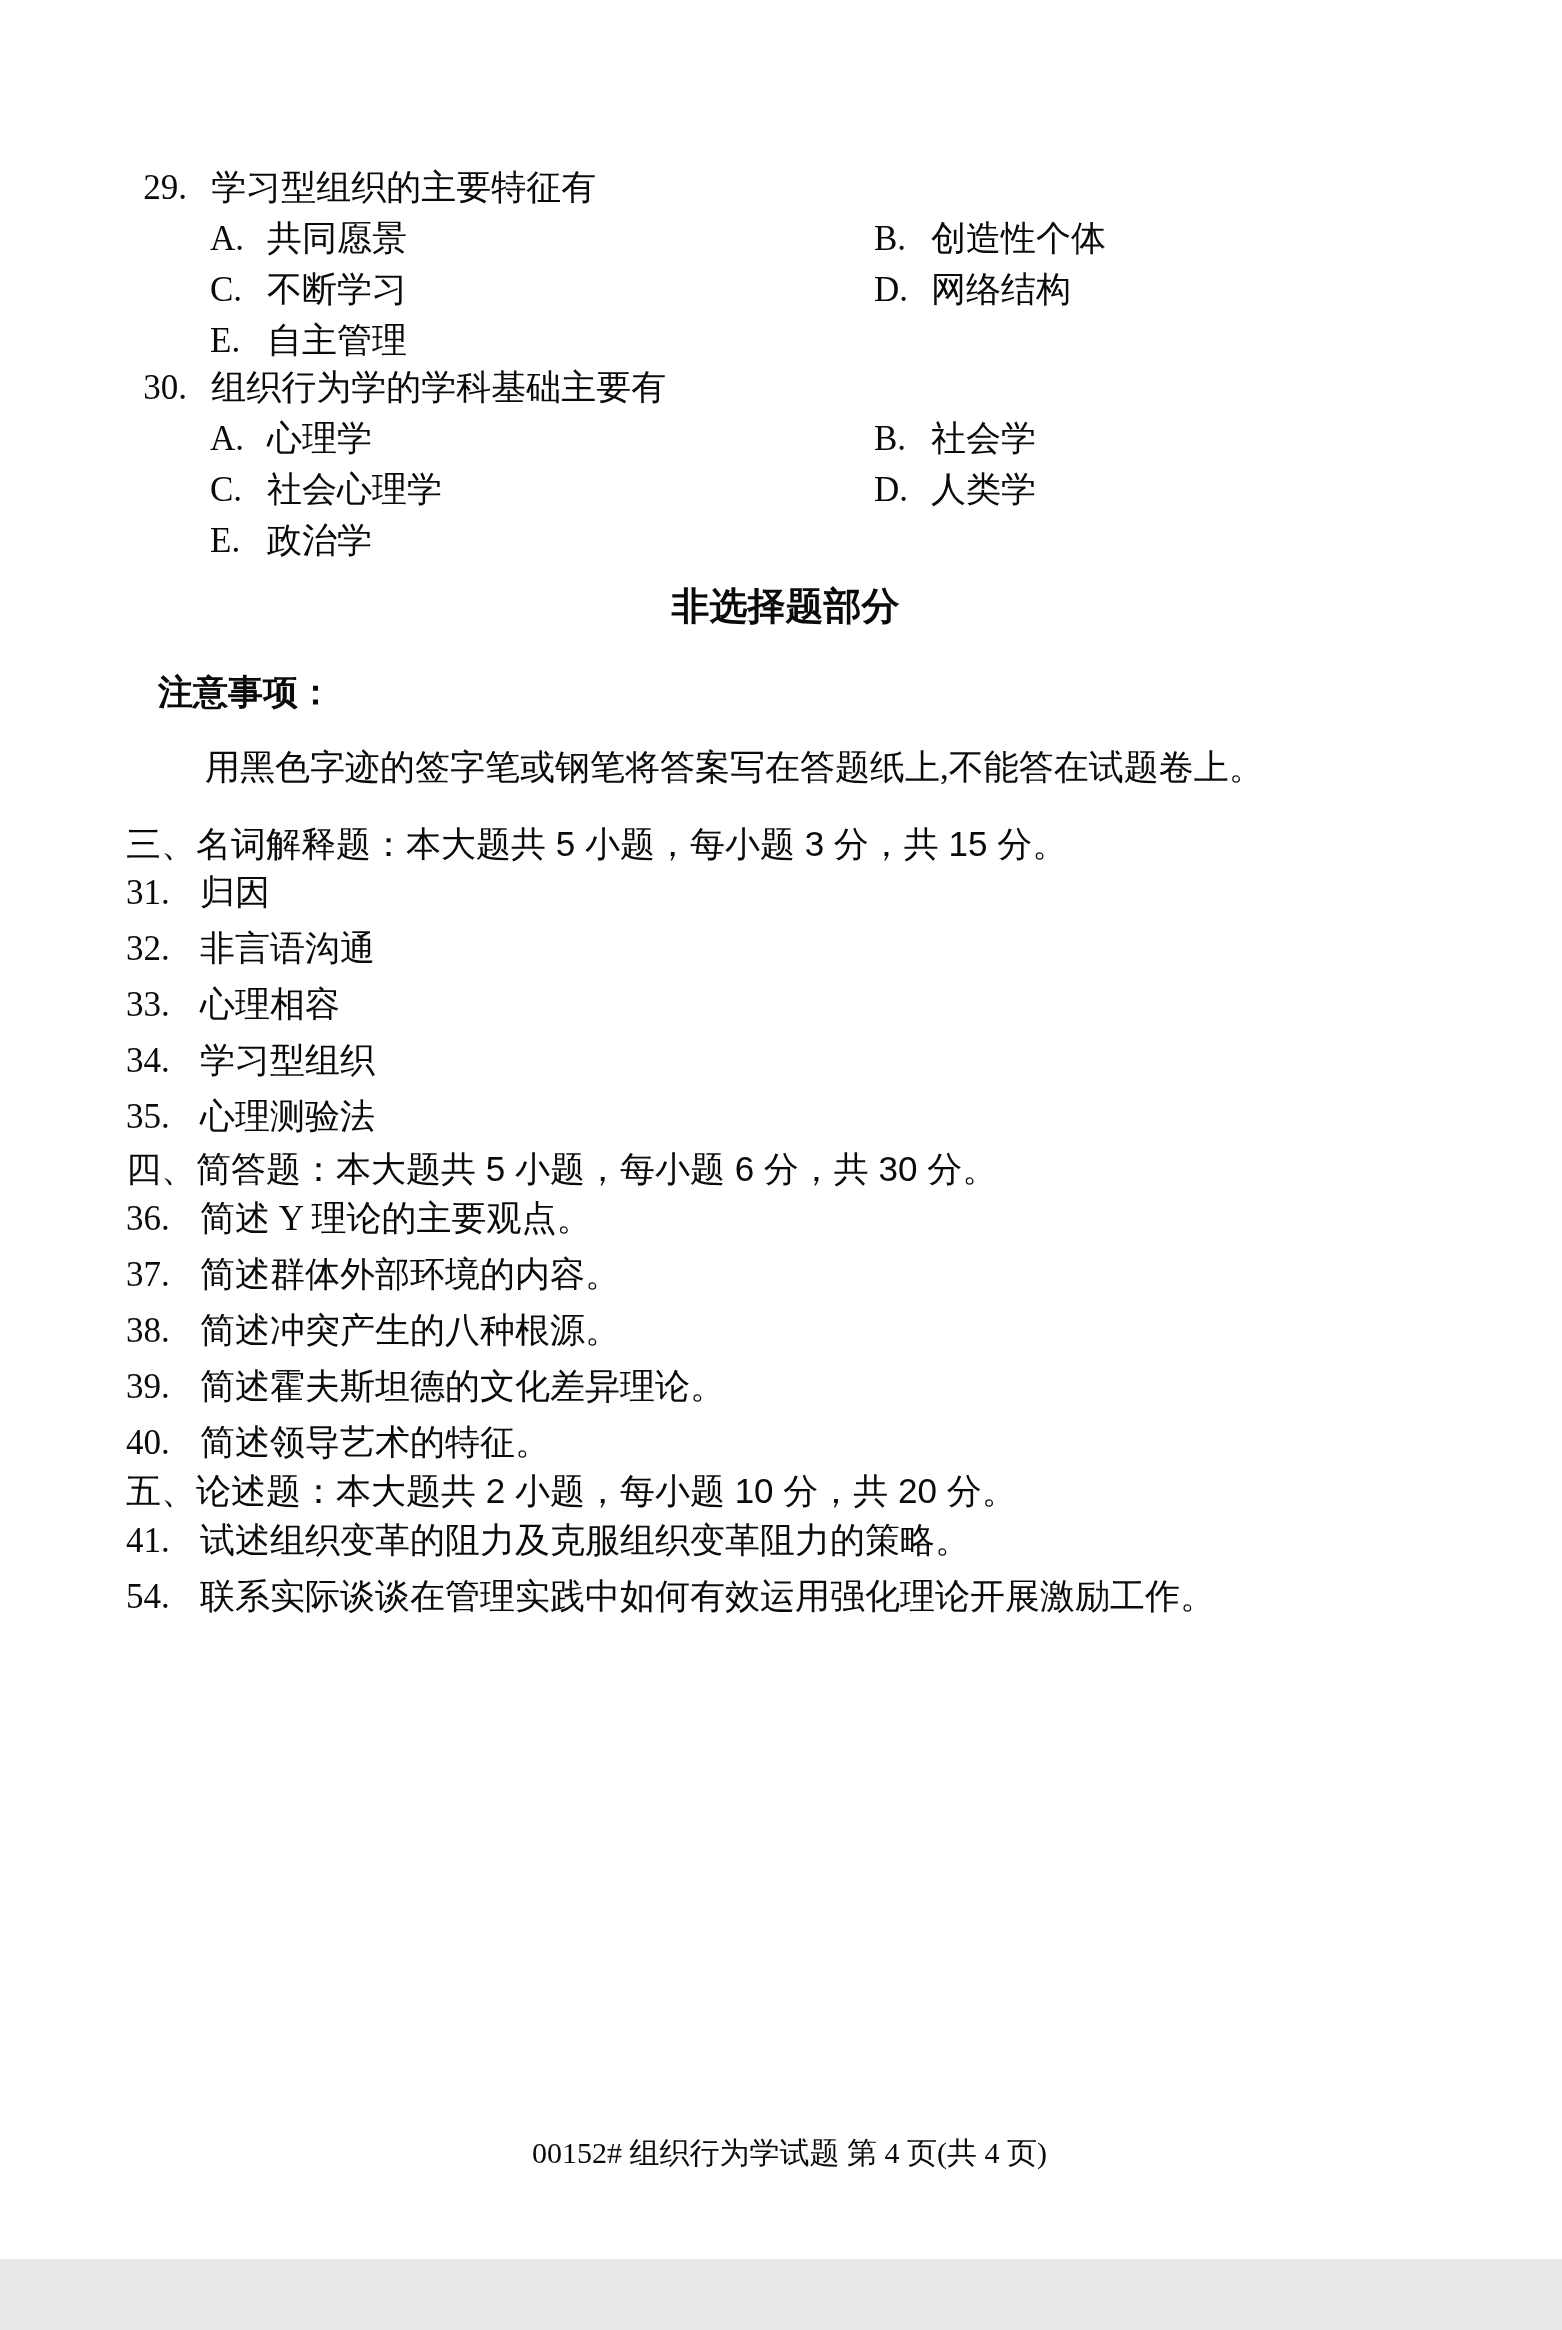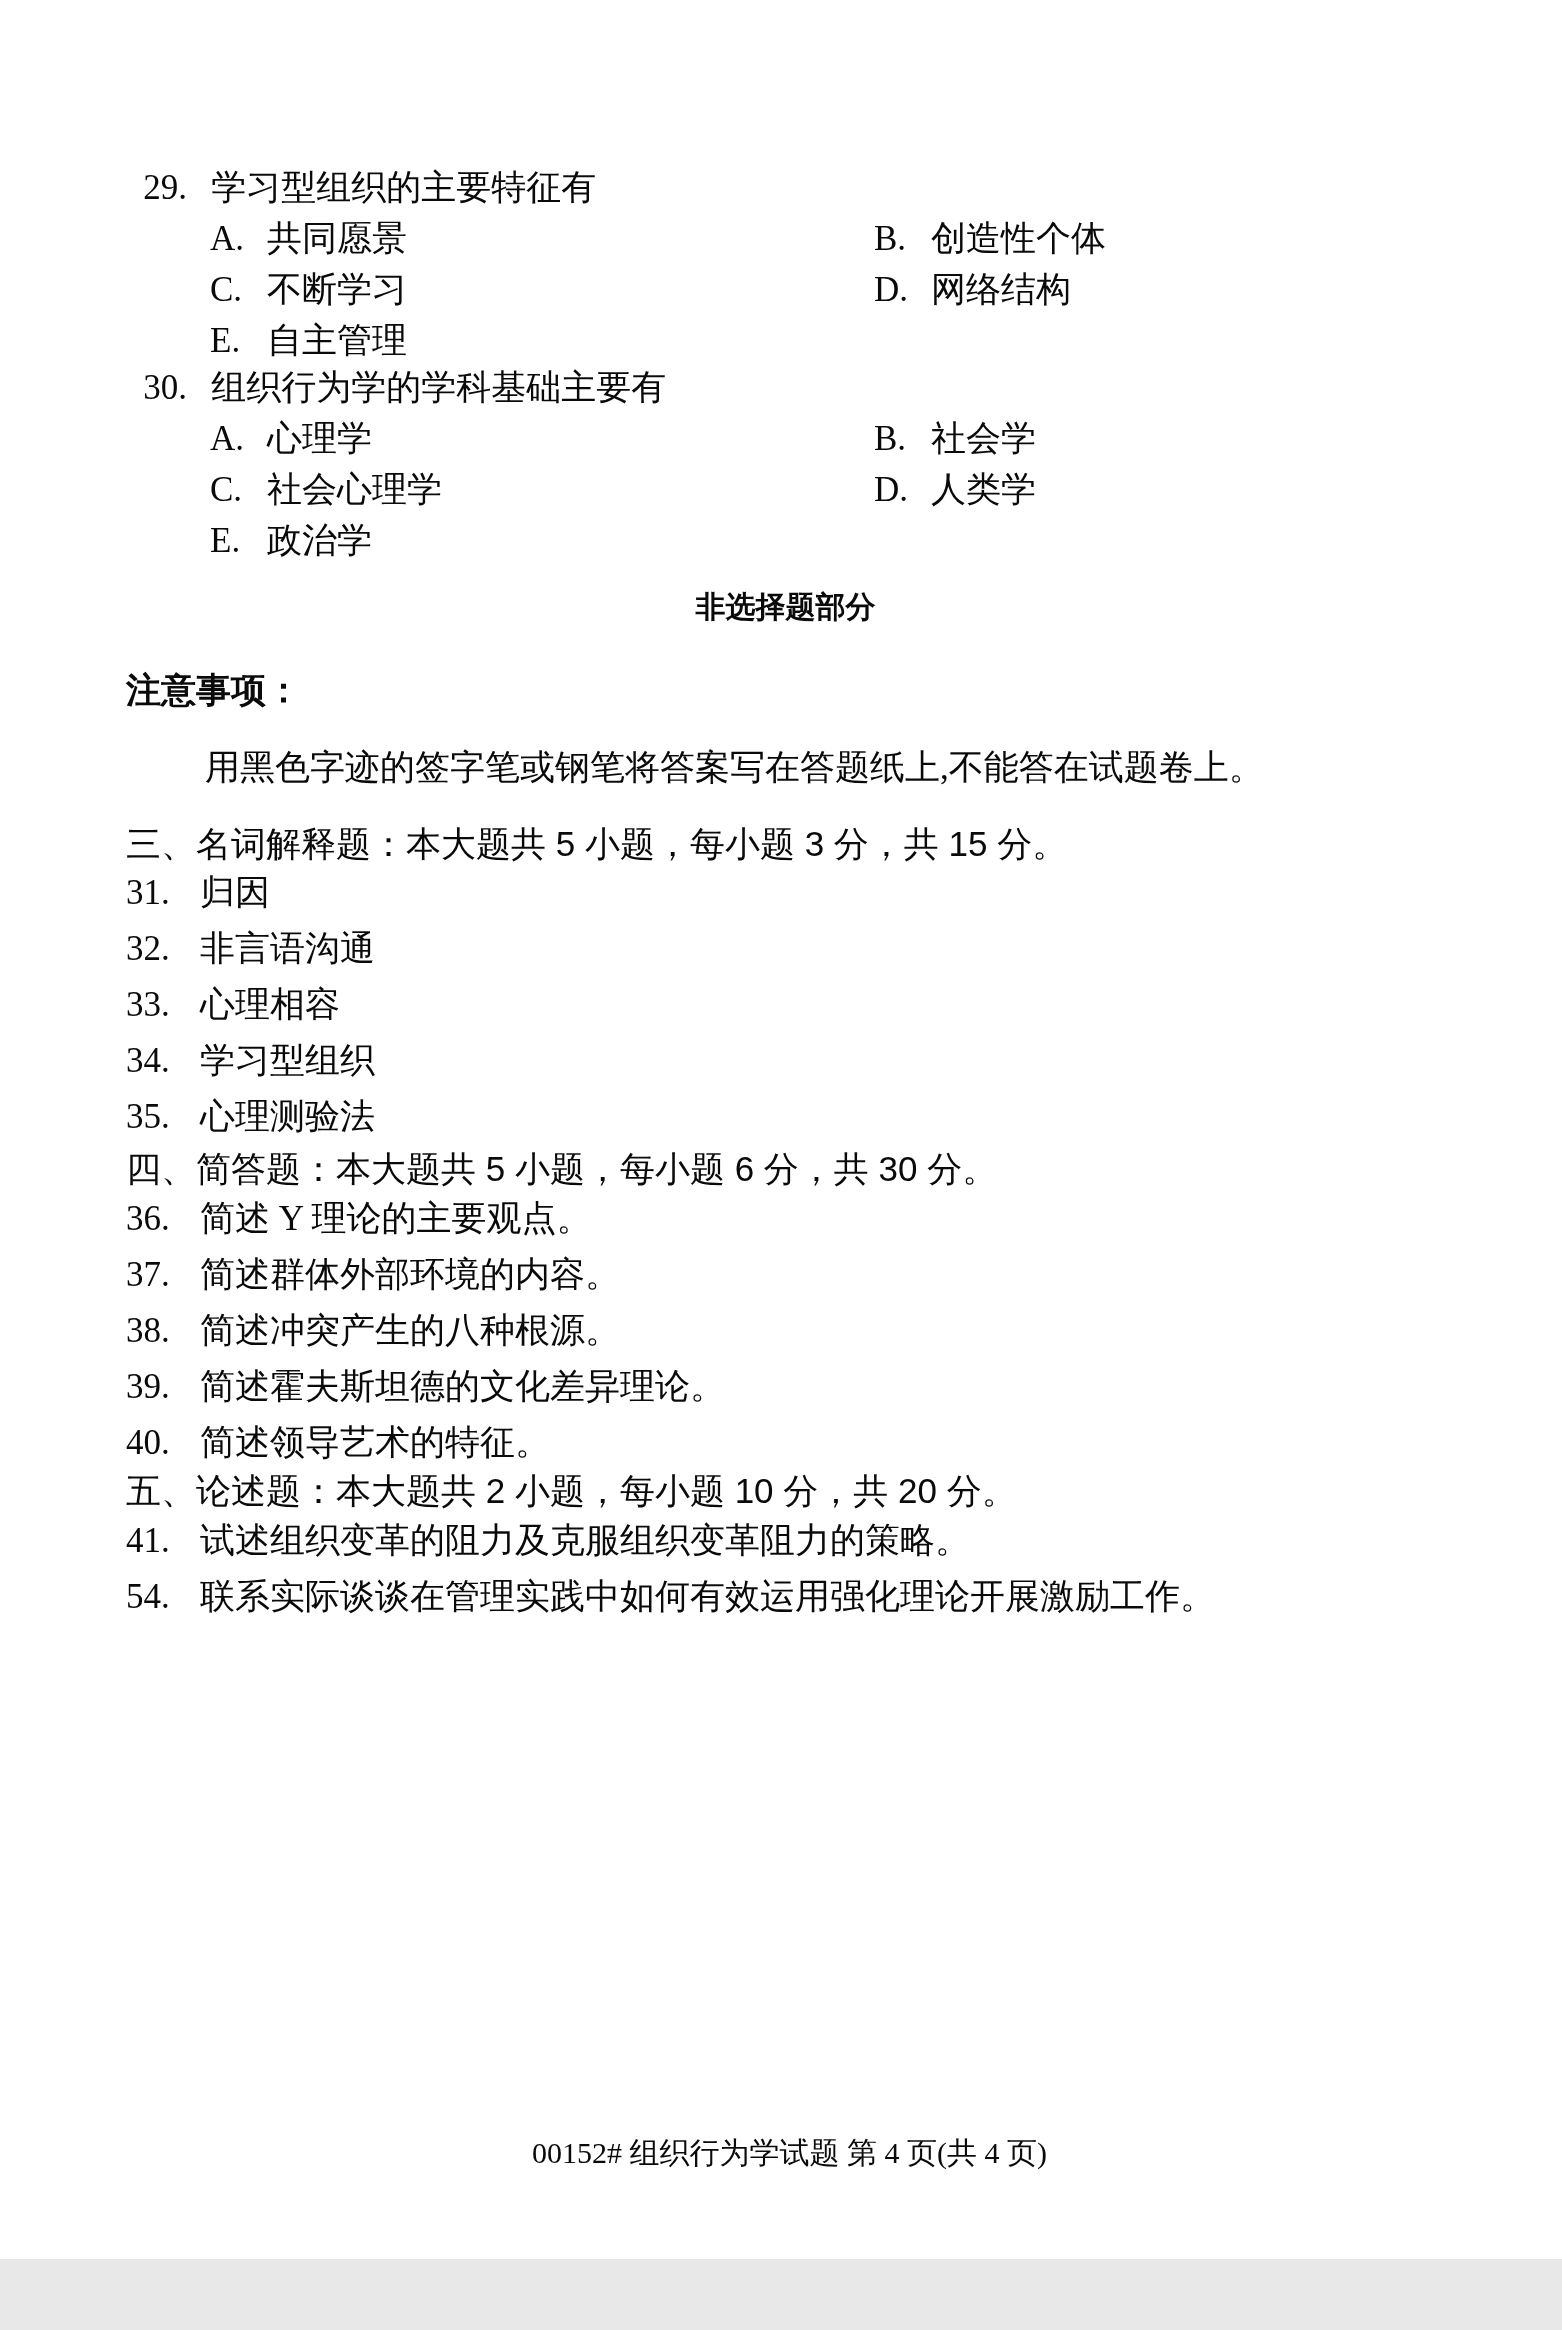--- a/index.html
+++ b/index.html
@@ -19,27 +19,28 @@
   .q-num  { width:68px; flex:none; }
   .opt-row { position:relative; display:flex; padding-left:84px; margin-top:7px; }
   .opt { display:flex; }
   .opt-label { width:57px; flex:none; }
   .opt-right { position:absolute; left:748px; top:0; display:flex; }
   .q30 { margin-top:3.1px; }
   .part-heading {
     margin-top:19.6px;
     font-family:"Liberation Sans","DejaVu Sans",sans-serif;
     font-weight:bold;
-    font-size:30px; line-height:47px;
+    font-size:38px; line-height:47px;
     text-align:center;
   }
   .notice-title {
     margin-top:41px;
-    font-family:Liberation Mono, monospace;
+    font-family:Liberation Serif, serif;
     font-weight:bold;
+    margin-left:32px;
   }
   .notice-body { margin-top:31px; padding-left:79px; }
   .section-heading {
     font-family:"Liberation Sans","DejaVu Sans",sans-serif;
     font-weight:normal;
   }
   .sec-3 { margin-top:32px; }
   .sec-4 { margin-top:8px; }
   .sec-5 { margin-top:4.7px; }
   .item { display:flex; margin-top:12px; }

